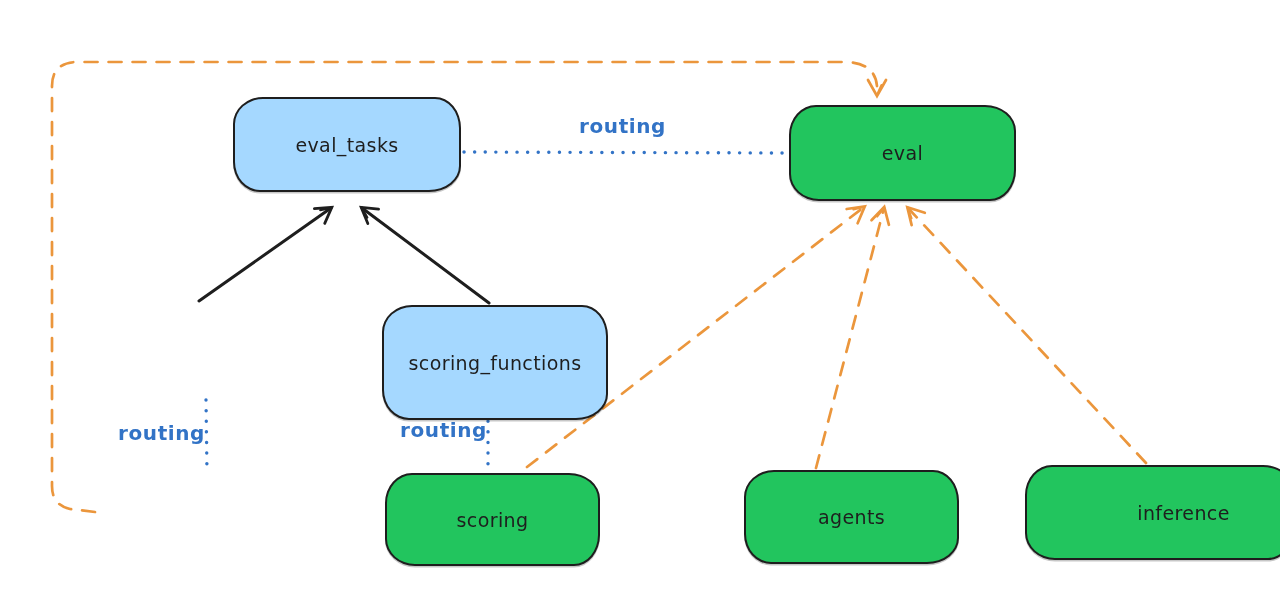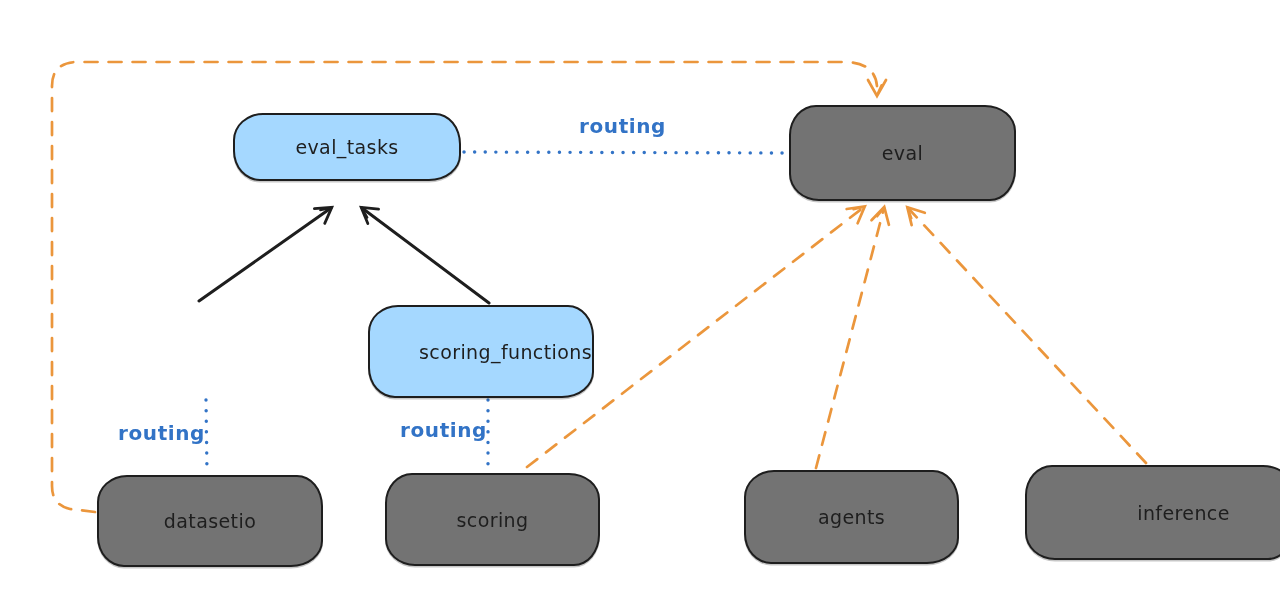--- a/index.html
+++ b/index.html
@@ -17,27 +17,27 @@
     position:absolute;
     display:flex;align-items:center;justify-content:center;
     border:2.6px solid #1e1e1e;
     box-sizing:border-box;
     font-size:19px;
     color:#1e1e1e;
     letter-spacing:0.4px;
     box-shadow:0 1.5px 0 rgba(30,30,30,0.25);
   }
   .node.blue{background:#a5d8ff;}
-  .node.green{background:#737373;}
+  .node.green{background:#22c55e;}
   .r1{border-radius:30px 26px 32px 27px / 27px 31px 26px 30px;}
   .r2{border-radius:27px 31px 26px 30px / 30px 26px 31px 27px;}
-  .node-eval-tasks{left:233px;top:113px;width:228px;height:68px;}
+  .node-eval-tasks{left:233px;top:97px;width:228px;height:95px;}
   .node-eval{left:789px;top:105px;width:227px;height:96px;}
   .node-datasets{left:98px;top:305px;width:229px;height:93px;}
-  .node-scoring-functions{left:368px;top:305px;width:226px;height:93px;justify-content:flex-end;}
+  .node-scoring-functions{left:382px;top:305px;width:226px;height:115px;}
   .node-datasetio{left:97px;top:475px;width:226px;height:92px;}
   .node-scoring{left:385px;top:473px;width:215px;height:93px;}
   .node-agents{left:708px;top:470px;width:215px;height:94px;margin-left:36px;}
   .node-inference{left:1025px;top:465px;width:269px;height:95px;padding-left:48px;}
   .edge-label{
     position:absolute;
     color:#3273c6;
     font-size:20px;
     font-weight:600;
     letter-spacing:0.6px;
@@ -78,23 +78,20 @@
 
   <div class="node blue r1 node-eval-tasks">
     <span>eval_tasks</span>
   </div>
   <div class="node green r2 node-eval">
     <span>eval</span>
   </div>
   <div class="node blue r1 node-scoring-functions">
     <span>scoring_functions</span>
   </div>
-  <div class="node green r1 node-datasetio">
-    <span>datasetio</span>
-  </div>
   <div class="node green r2 node-scoring">
     <span>scoring</span>
   </div>
   <div class="node green r1 node-agents">
     <span>agents</span>
   </div>
   <div class="node green r2 node-inference">
     <span>inference</span>
   </div>
 

